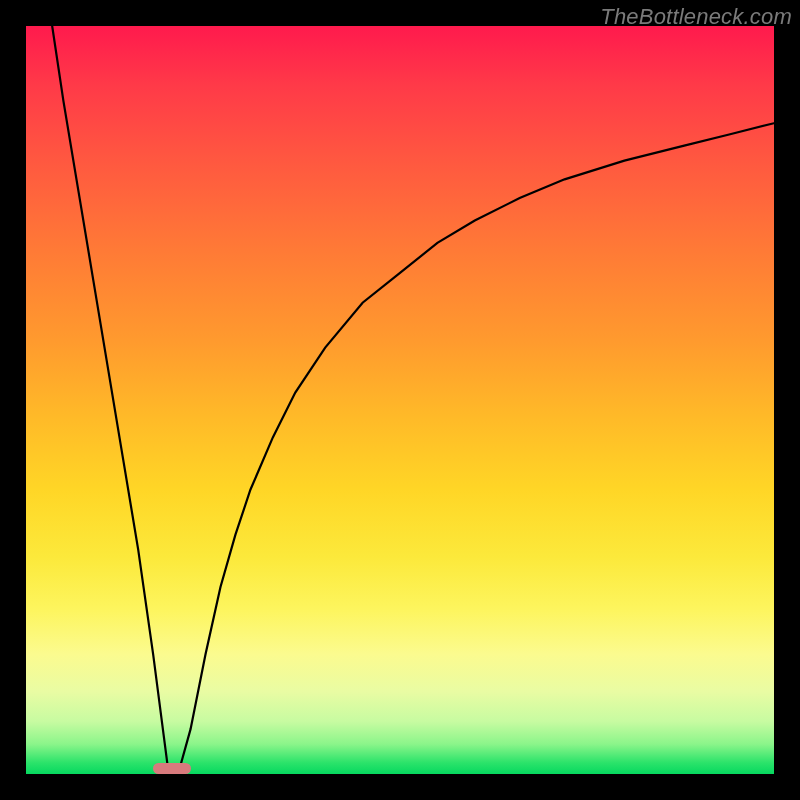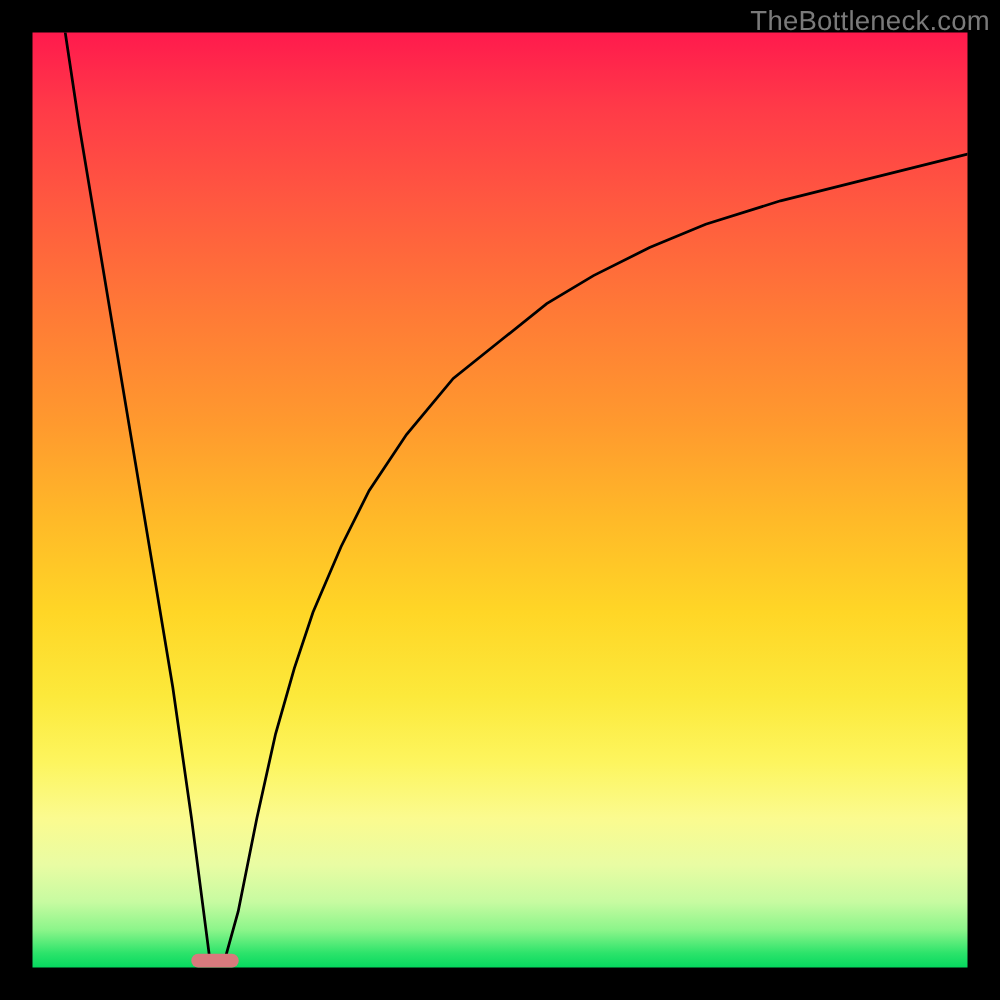--- a/index.html
+++ b/index.html
@@ -9,20 +9,21 @@
     height: 800px;
     overflow: hidden;
     background: #000;
     font-family: Arial, Helvetica, sans-serif;
   }
   .frame {
     position: relative;
     width: 800px;
     height: 800px;
     background: #000;
+    font-style: italic;
   }
   .plot {
     position: absolute;
     left: 26px;
     top: 26px;
     width: 748px;
     height: 748px;
     
     background: linear-gradient(to bottom,
       #ff1a4d 0%,

